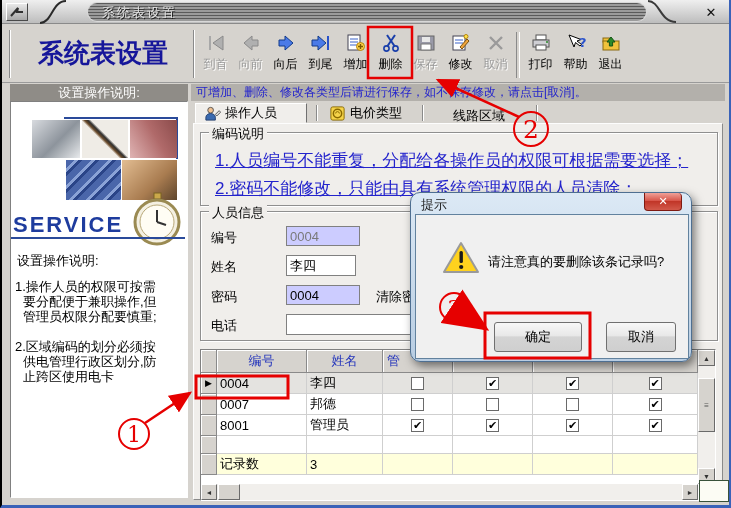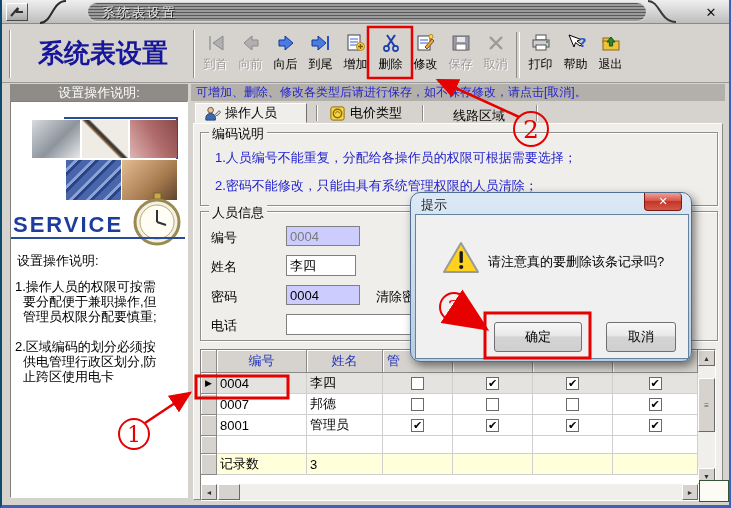--- a/index.html
+++ b/index.html
@@ -1,19 +1,19 @@
 <!DOCTYPE html>
 <html><head>
 <meta charset="utf-8">
 <style>
   *{box-sizing:border-box;margin:0;padding:0;}
   html,body{width:731px;height:508px;}
   body{font-family:"Liberation Sans","DejaVu Sans",sans-serif;background:#d6d3ce;position:relative;overflow:hidden;}
   .window{position:absolute;left:0;top:0;width:731px;height:508px;background:#d6d3ce;
-    border-left:2px solid #0c4a6e;border-right:2px solid #3a62b8;border-bottom:3px solid #3a62b8;}
+    border-left:2px solid #000000;border-right:2px solid #3a62b8;border-bottom:3px solid #3a62b8;}
   
   .titlebar{position:absolute;left:0;top:0;width:727px;height:24px;
     background:linear-gradient(#efefef,#bdbdbd);border-bottom:1px solid #8a8a8a;}
   .tb-stripes{position:absolute;left:86px;top:3px;width:558px;height:18px;border-radius:9px;
     background:repeating-linear-gradient(180deg,#5a5a5a 0 1px,#9b9b9b 1px 3px);
     box-shadow:0 0 0 1px #d8d8d8;}
   .tb-title{position:absolute;left:100px;top:4px;font-size:13px;color:#e4e4e4;letter-spacing:2px;
     text-shadow:1px 1px 0 #1a1a1a;white-space:nowrap;}
   .tb-logo{position:absolute;left:4px;top:3px;width:22px;height:18px;background:linear-gradient(#e8e8e8,#a8a8a8);
     border:1px solid;border-color:#ffffff #4a4a4a #4a4a4a #ffffff;display:flex;align-items:center;justify-content:center;}
@@ -53,21 +53,21 @@
     font-size:12px;line-height:17px;padding-left:5px;white-space:nowrap;overflow:hidden;}
   .tabbar{position:absolute;left:2px;top:19px;width:530px;height:20px;}
   .tab{position:absolute;top:0;height:20px;display:flex;align-items:center;gap:4px;padding:0 8px;font-size:13px;cursor:pointer;white-space:nowrap;}
   .tab.active{background:#f0eeeb;border:1px solid;border-color:#ffffff #707070 #f0eeeb #ffffff;z-index:2;}
   .tabsep{position:absolute;top:2px;height:16px;width:2px;border-left:1px solid #8a8a8a;border-right:1px solid #fff;}
   .content{position:absolute;left:2px;top:39px;width:530px;height:377px;background:#f0eeeb;
     border:1px solid;border-color:#fdfdfd #8a8a8a #8a8a8a #fdfdfd;}
   .groupbox{position:absolute;border:1px solid #8f8f8f;box-shadow:1px 1px 0 #ffffff, inset 1px 1px 0 #ffffff;}
   .gb-title{position:absolute;left:8px;top:-8px;background:#f0eeeb;padding:0 3px;font-size:13px;color:#000;white-space:nowrap;}
   .gb-coding{left:6px;top:8px;width:518px;height:74px;}
-  .blue-line{position:absolute;left:14px;font-size:13px;color:#2323cc;white-space:nowrap;}
+  .blue-line{position:absolute;left:14px;font-size:17px;color:#2323cc;white-space:nowrap;text-decoration:underline;}
   .gb-person{left:6px;top:87px;width:518px;height:130px;}
   .f-label{position:absolute;left:10px;font-size:13px;color:#000;white-space:nowrap;}
   .f-input{position:absolute;left:85px;height:20px;border:1px solid #808080;font-size:13px;padding:0 3px;
     font-family:"Liberation Sans","DejaVu Sans",sans-serif;background:#fff;}
   .f-input.ro{background:#ccccff;}
   .f-input.graytext{color:#7a7a7a;}
   .clearpwd{position:absolute;left:175px;top:76px;font-size:13px;color:#000;white-space:nowrap;}
   
   .gridbox{position:absolute;left:6px;top:225px;width:516px;height:152px;background:#fff;
     border:1px solid;border-color:#808080 #ffffff #ffffff #808080;}
@@ -206,42 +206,42 @@
           <svg width="22" height="20" viewBox="0 0 22 20">
               <path d="M7 2 L14.5 13" stroke="#1a3faa" stroke-width="2"></path>
               <path d="M15 2 L7.5 13" stroke="#1a3faa" stroke-width="2"></path>
               <circle cx="6.5" cy="15.5" r="2.6" fill="none" stroke="#1a3faa" stroke-width="1.6"></circle>
               <circle cx="15.5" cy="15.5" r="2.6" fill="none" stroke="#1a3faa" stroke-width="1.6"></circle>
             </svg>
         </span>
         <span class="tlabel">删除</span>
       </div>
 
+      <div class="tbtn dis">
+        <span class="ticon">
+          <svg width="22" height="20" viewBox="0 0 22 20">
+              <rect x="3" y="3" width="16" height="14" fill="#9a9aa8" stroke="#666"></rect>
+              <rect x="7" y="4" width="8" height="5" fill="#e8e8e8"></rect>
+              <rect x="6" y="11" width="10" height="6" fill="#fff" stroke="#777"></rect>
+            </svg>
+        </span>
+        <span class="tlabel">保存</span>
+      </div>
+
       <div class="tbtn">
         <span class="ticon">
           <svg width="22" height="20" viewBox="0 0 22 20">
               <rect x="3" y="3" width="12" height="14" fill="#fff" stroke="#445"></rect>
               <line x1="5" y1="7" x2="13" y2="7" stroke="#3a62c8"></line>
               <line x1="5" y1="10" x2="13" y2="10" stroke="#3a62c8"></line>
               <path d="M10 14 L17 6 L19 8 L12 16 Z" fill="#f0a53c" stroke="#7a5210"></path>
               <circle cx="16" cy="3.5" r="2" fill="#ffe34a" stroke="#b8860b"></circle>
             </svg>
         </span>
         <span class="tlabel">修改</span>
-      </div>
-
-      <div class="tbtn dis">
-        <span class="ticon">
-          <svg width="22" height="20" viewBox="0 0 22 20">
-              <rect x="3" y="3" width="16" height="14" fill="#9a9aa8" stroke="#666"></rect>
-              <rect x="7" y="4" width="8" height="5" fill="#e8e8e8"></rect>
-              <rect x="6" y="11" width="10" height="6" fill="#fff" stroke="#777"></rect>
-            </svg>
-        </span>
-        <span class="tlabel">保存</span>
       </div>
 
       <div class="tbtn dis">
         <span class="ticon">
           <svg width="22" height="20" viewBox="0 0 22 20">
               <path d="M5 4 L17 16 M17 4 L5 16" stroke="#9a9a9a" stroke-width="2.4"></path>
             </svg>
         </span>
         <span class="tlabel">取消</span>
       </div>

